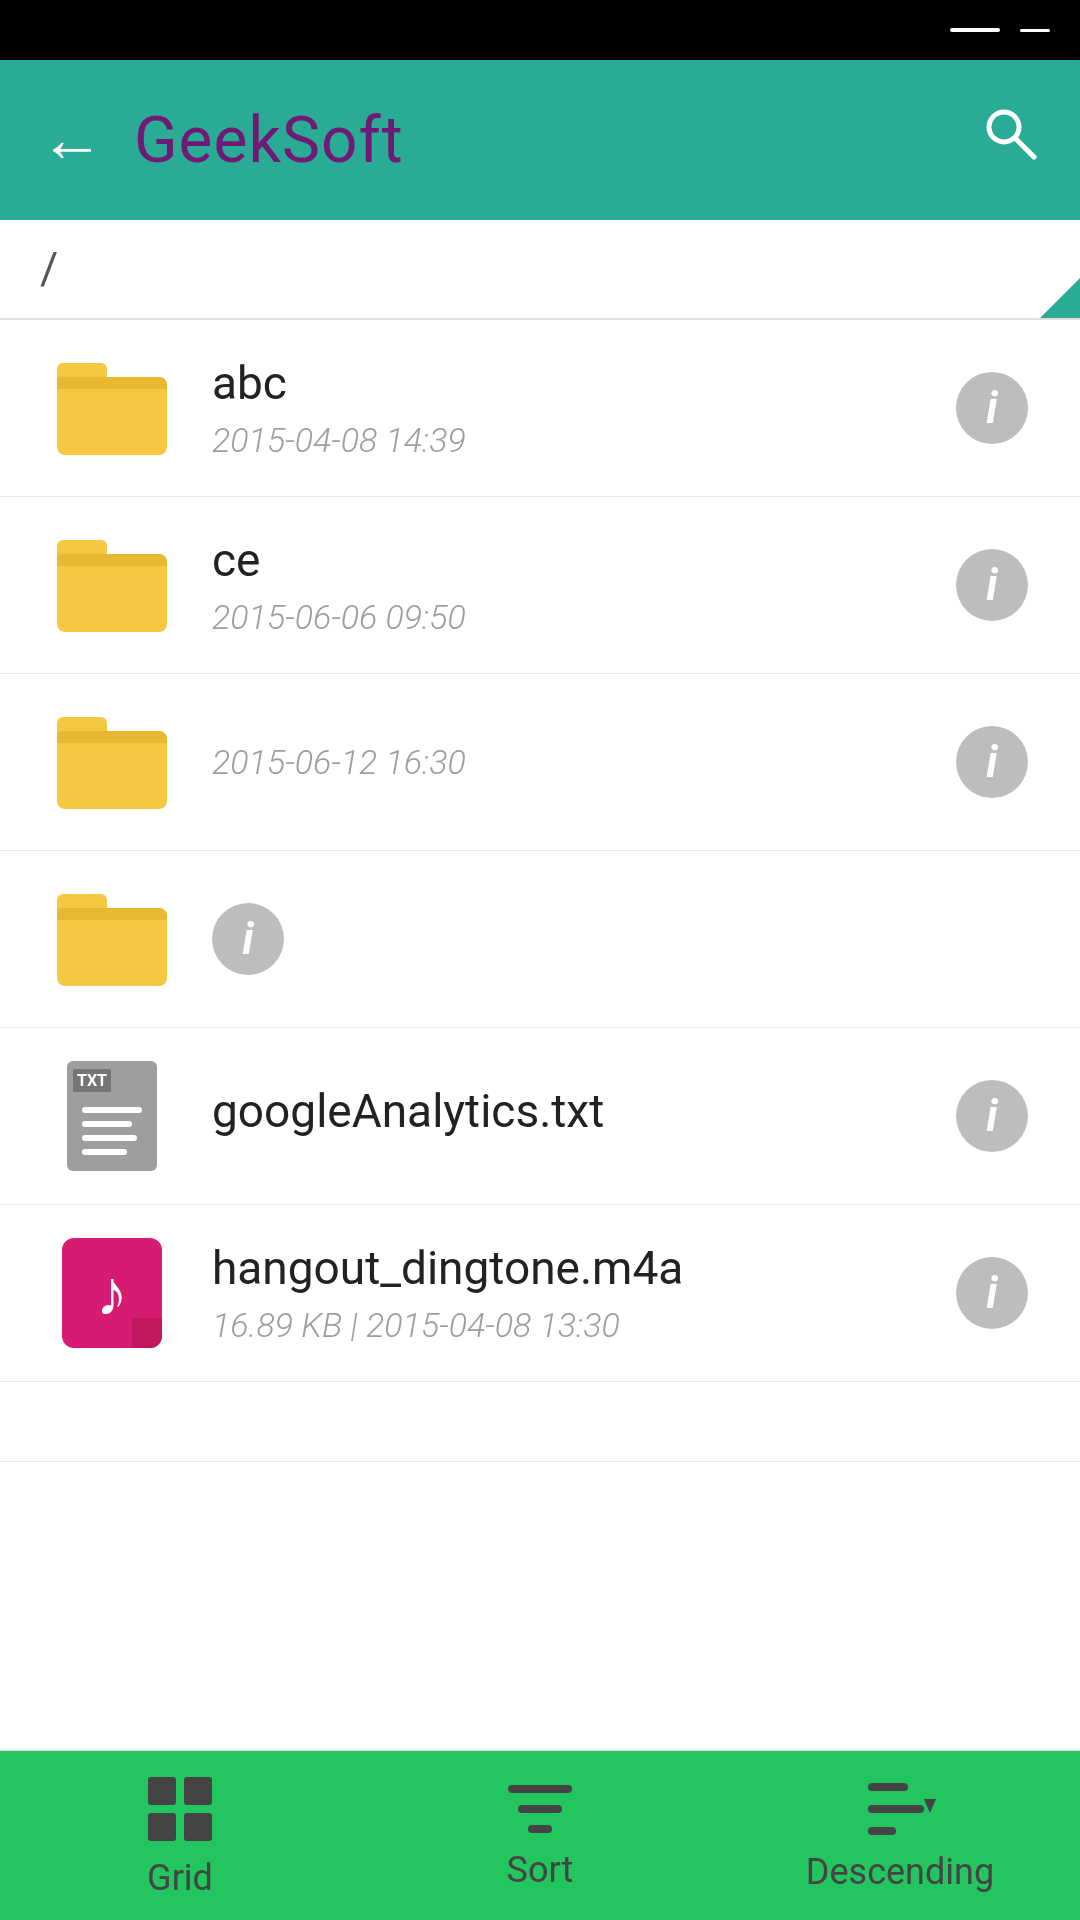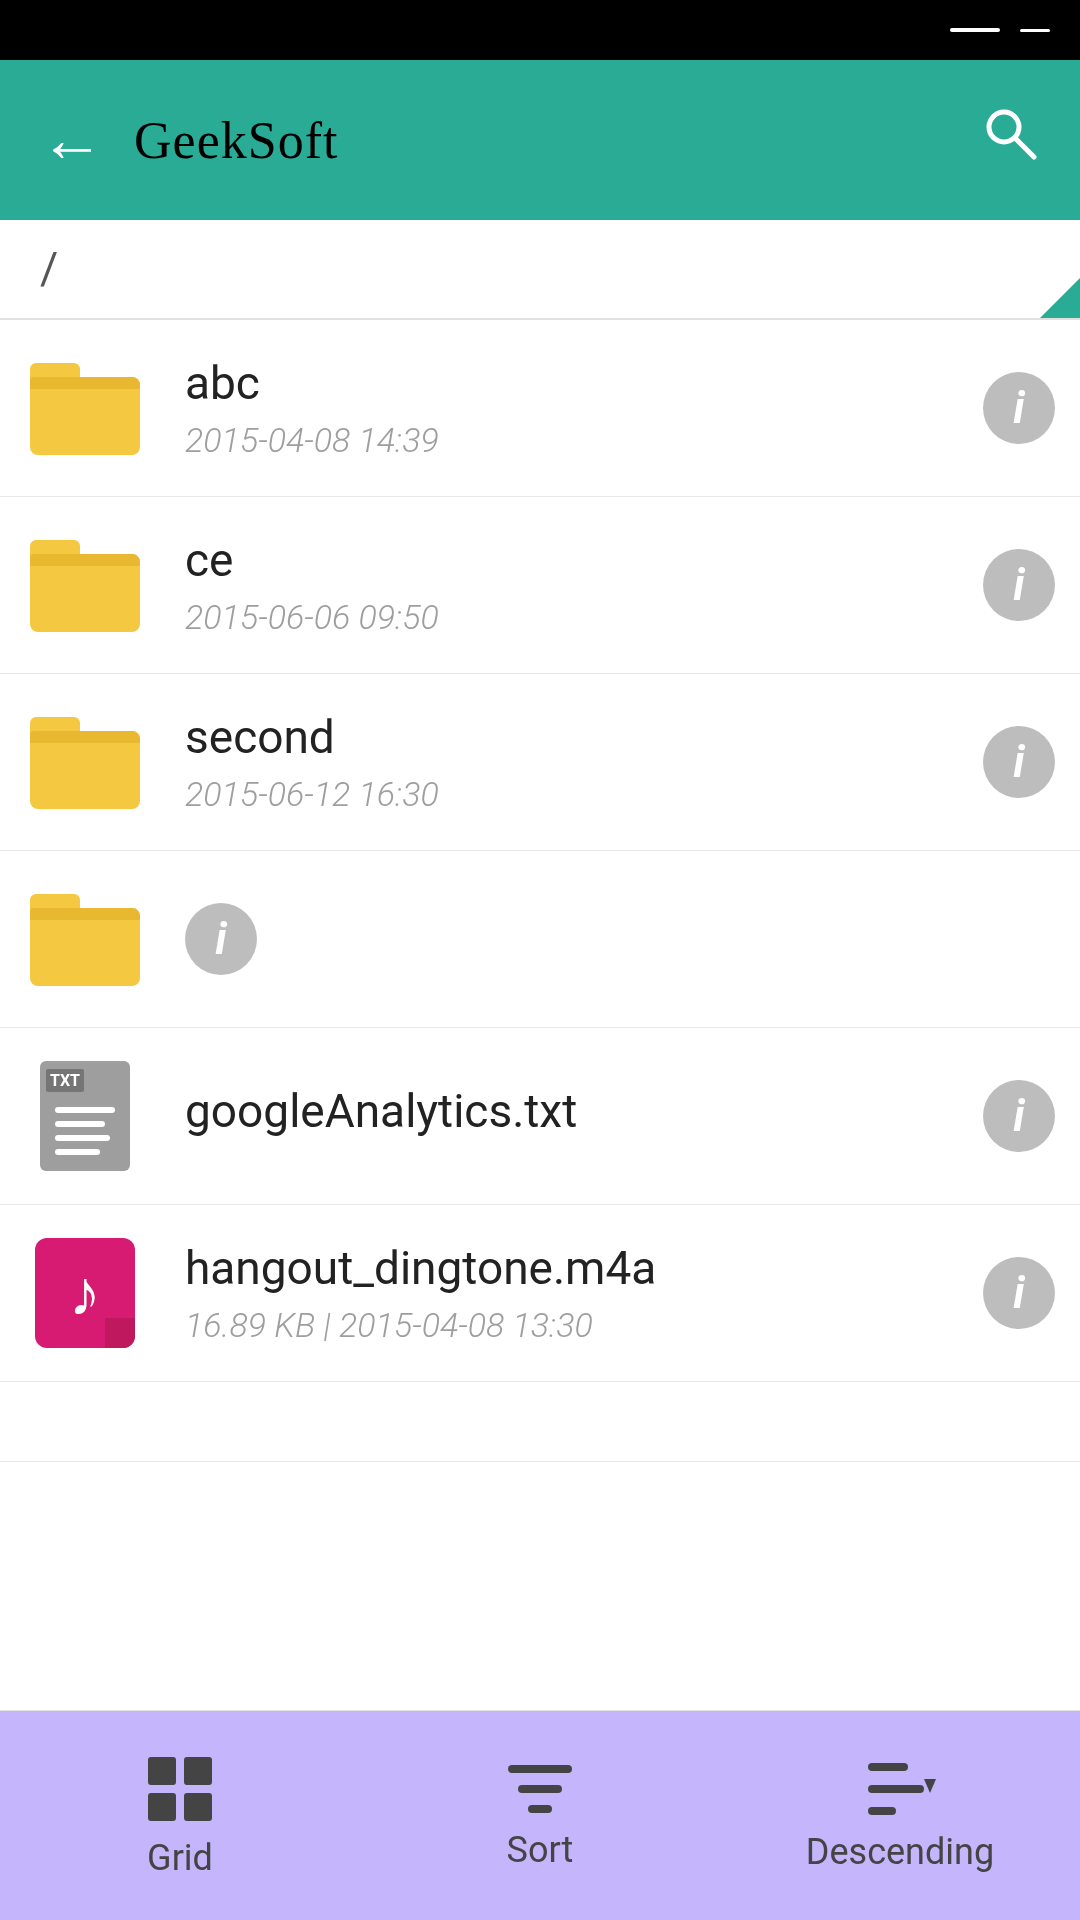--- a/index.html
+++ b/index.html
@@ -61,25 +61,24 @@
 
     .back-icon {
       color: #ffffff;
       font-size: 64px;
       font-weight: 300;
       cursor: pointer;
       line-height: 1;
     }
 
     .header-title {
-      color: #000000;
-      font-size: 52px;
+      color: #701a75;
+      font-size: 64px;
       font-weight: 400;
       letter-spacing: 1px;
-      font-family: Liberation Serif, serif;
     }
 
     .search-icon {
       color: #ffffff;
       font-size: 60px;
       cursor: pointer;
     }
 
     
     .breadcrumb-bar {
@@ -111,21 +110,21 @@
     
     .file-list {
       width: 100%;
       background: #ffffff;
       overflow-y: auto;
     }
 
     .file-item {
       display: flex;
       align-items: center;
-      padding: 28px 25px;
+      padding: 28px 52px;
       border-bottom: 1px solid #e8e8e8;
       cursor: pointer;
       min-height: 155px;
     }
 
     .file-icon-wrapper {
       width: 120px;
       height: 120px;
       flex-shrink: 0;
       display: flex;
@@ -288,22 +287,22 @@
       height: 80px;
       border-bottom: 1px solid #e8e8e8;
     }
 
     
     .bottom-nav {
       position: absolute;
       bottom: 0;
       left: 0;
       width: 100%;
-      height: 210px;
-      background: #c4b5fd;
+      height: 170px;
+      background: #22c55e;
       border-top: 1px solid #e0e0e0;
       display: flex;
       align-items: center;
       justify-content: center;
     }
 
     .nav-item {
       display: flex;
       flex-direction: column;
       align-items: center;
@@ -412,21 +411,20 @@
   </div>
 
   <div class="file-item">
     <div class="file-icon-wrapper">
       <div class="folder-icon">
         <div class="folder-tab"></div>
         <div class="folder-body"></div>
       </div>
     </div>
     <div class="file-info">
-      <div class="file-name">second</div>
       <div class="file-meta">2015-06-12 16:30</div>
     </div>
     <div class="info-btn">
       <span class="info-btn-text">i</span>
     </div>
   </div>
 
   <div class="file-item">
     <div class="file-icon-wrapper">
       <div class="folder-icon">

